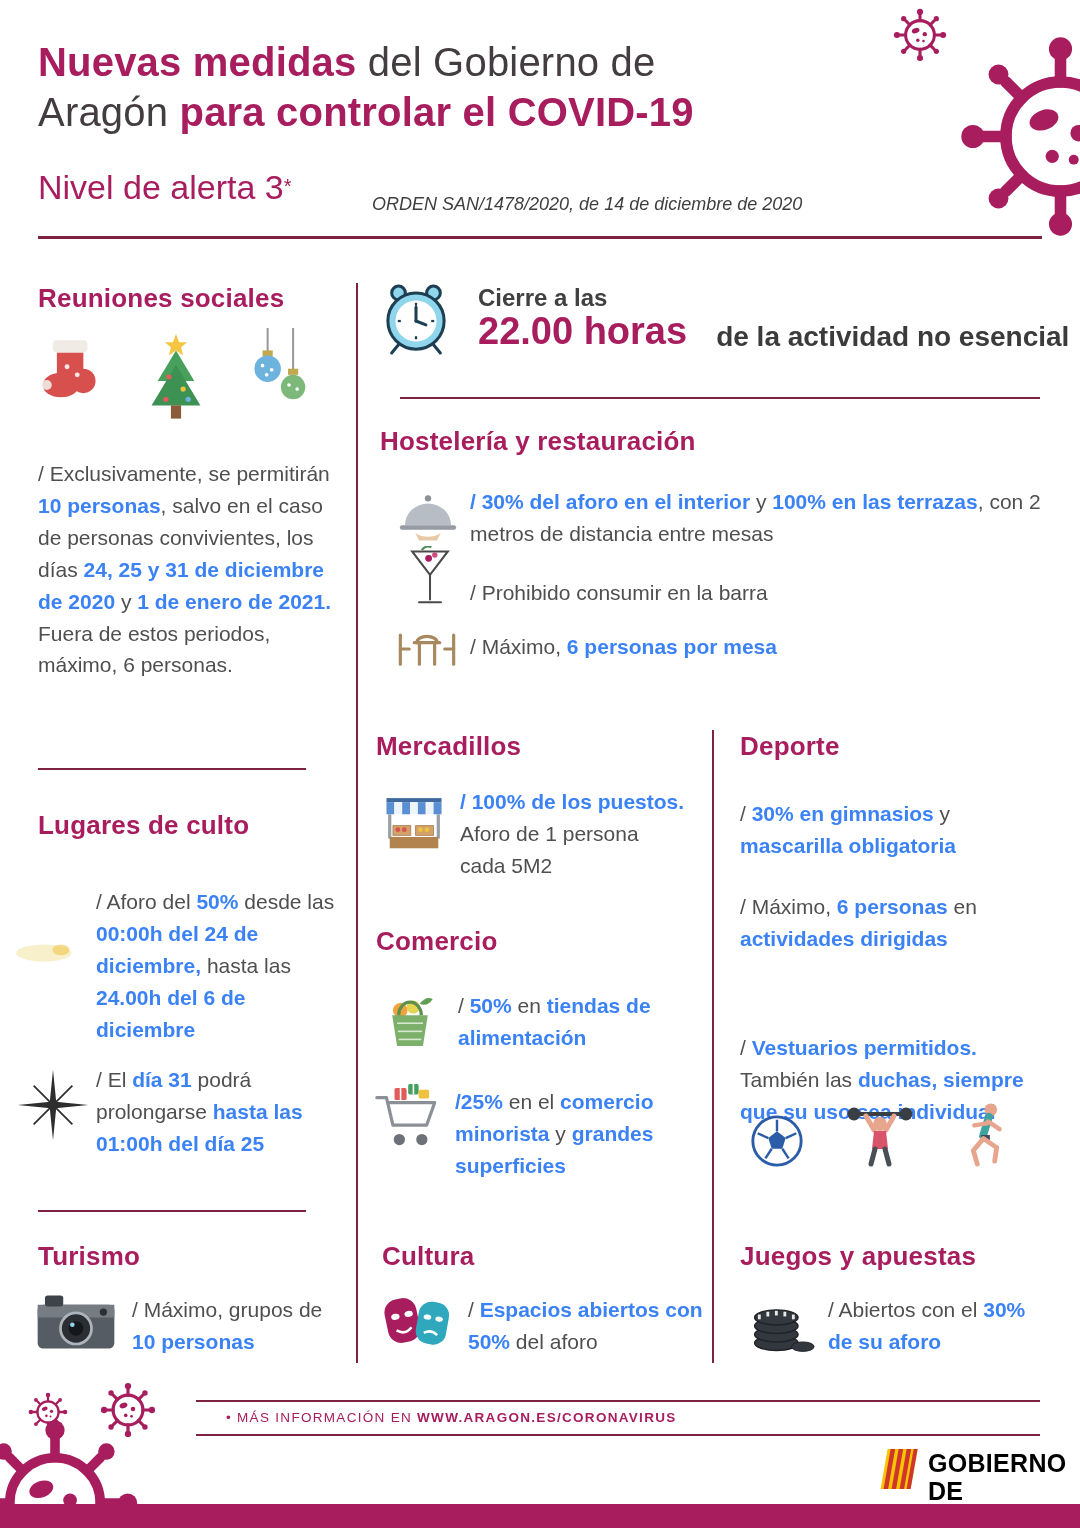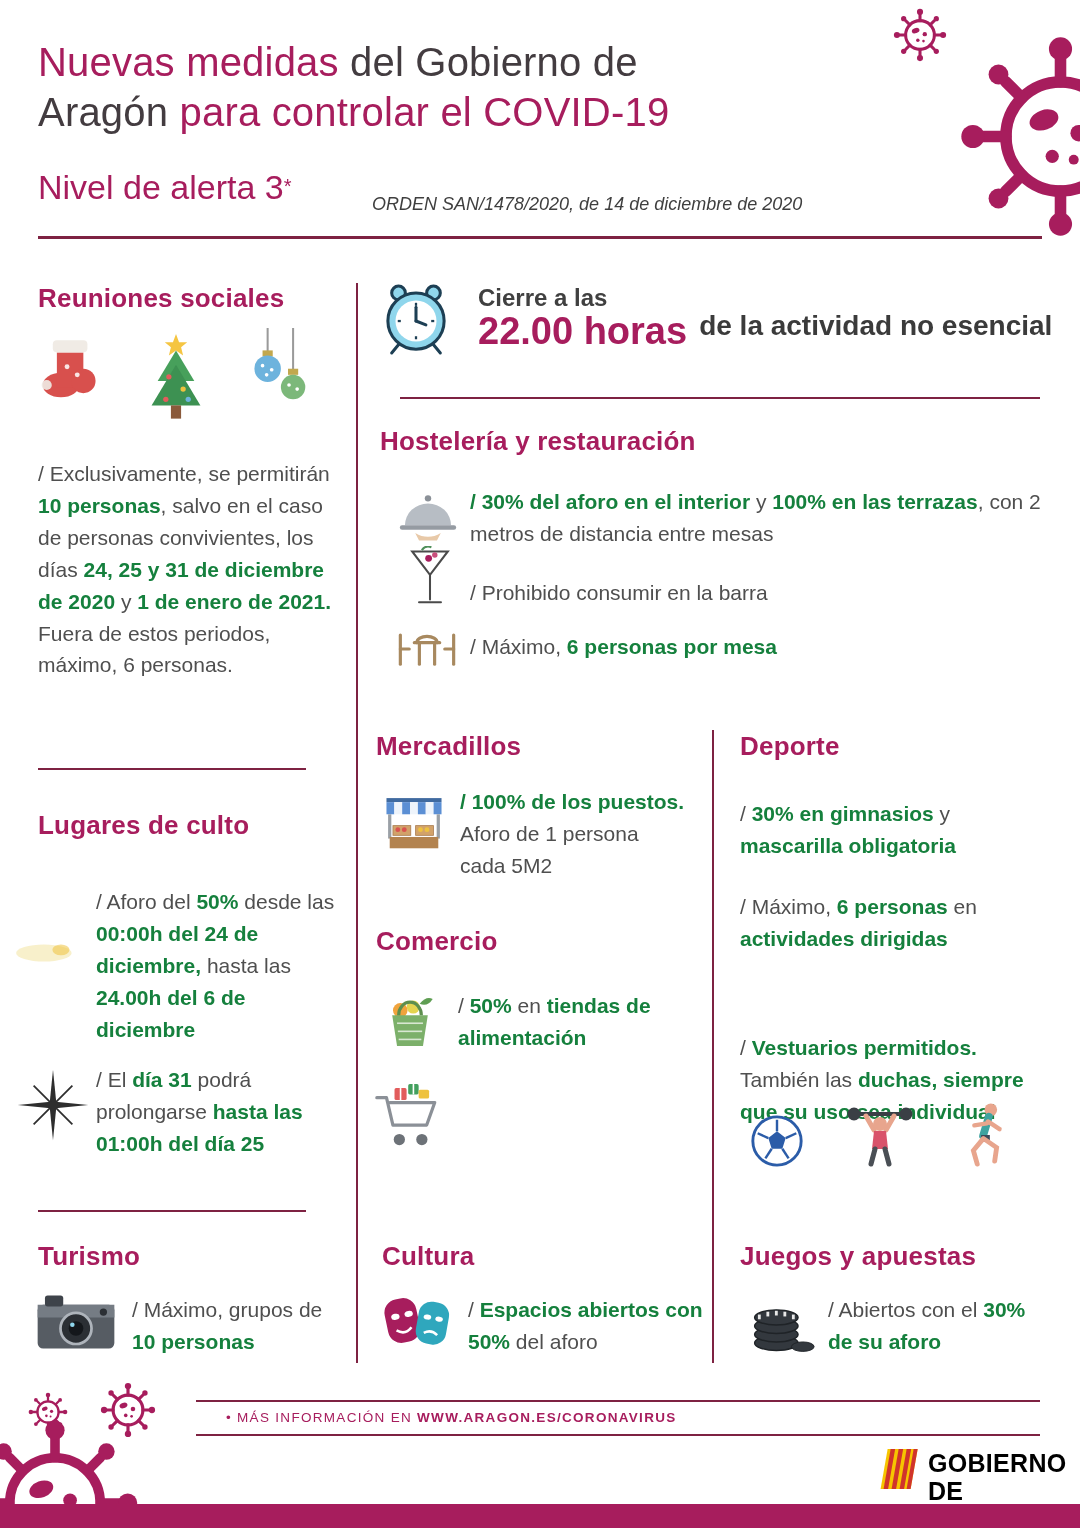--- a/index.html
+++ b/index.html
@@ -3,28 +3,28 @@
 <meta charset="utf-8">
 <style>
   *{margin:0;padding:0;box-sizing:border-box}
   html,body{background:#e9e9e9}
   .page{position:relative;width:1080px;height:1528px;margin:0 auto;background:#ffffff;
         font-family:"Liberation Sans",sans-serif;overflow:hidden}
   .abs{position:absolute}
   .rule{background:var(--rule,#7e2242)}
   .h{color:var(--accent,#a71d5d);font-weight:700;font-size:26px;letter-spacing:.2px}
   .txt{font-size:21px;line-height:1.52;color:#4f4f4f}
-  .b{font-weight:700;color:#15803d}
-  .acc{color:var(--accent,#a71d5d);font-weight:400}
+  .b{font-weight:700;color:#3b82f6}
+  .acc{color:var(--accent,#a71d5d);font-weight:700}
   .title{font-size:40px;line-height:1.24;color:#433c40;font-weight:400;letter-spacing:.2px}
   .alert{font-size:34px;color:var(--accent,#a71d5d)}
   .order{font-style:italic;font-size:18px;color:#3f3f3f}
   .virus{color:var(--accent,#a71d5d)}
   .cierre-lead{font-size:24px;font-weight:700;color:#404040}
-  .cierre-line{display:flex;align-items:flex-start;gap:12px}
+  .cierre-line{display:flex;align-items:flex-end;gap:29px}
   .cierre-time{font-size:38px;font-weight:700;color:var(--accent,#a71d5d)}
   .cierre-tail{font-size:28px;font-weight:700;color:#3b3b3b}
   .footer-info{font-size:13.5px;letter-spacing:1.3px;color:var(--accent,#a71d5d)}
   .footer-info .b{color:var(--accent,#a71d5d)}
   .logo-text{font-size:25px;font-weight:700;color:#000000;line-height:1.12;letter-spacing:.3px}
   .icons-row{display:flex;align-items:flex-end;gap:38px}
   .bar{background:var(--accent,#a71d5d)}
 </style>
 </head>
 <body>
@@ -380,20 +380,21 @@
   <div class="abs txt" style="left:460px;top:786px;width:228px"><span class="b">/ 100% de los puestos.</span><span> Aforo de 1 persona cada 5M2</span></div>
 
   <div class="abs h" style="left:376px;top:926px">Comercio</div>
   <svg class="abs" style="left:376px;top:986px" width="68" height="68" viewBox="0 0 84 84">
       <use href="#sym-basket"></use>
     </svg>
   <div class="abs txt" style="left:458px;top:990px;width:248px"><span>/ </span><span class="b">50%</span><span> en </span><span class="b">tiendas de alimentación</span></div>
   <svg class="abs" style="left:372px;top:1080px" width="74" height="74" viewBox="0 0 92 92">
       <use href="#sym-cart"></use>
     </svg>
+  <div class="abs txt" style="left:455px;top:1086px;width:255px"><span class="b">/25%</span><span> en el </span><span class="b">comercio minorista</span><span> y </span><span class="b">grandes superficies</span></div>
 
   <div class="abs h" style="left:740px;top:731px">Deporte</div>
   <div class="abs txt" style="left:740px;top:798px;width:300px"><span>/ </span><span class="b">30% en gimnasios</span><span> y </span><span class="b">mascarilla obligatoria</span></div>
   <div class="abs txt" style="left:740px;top:891px;width:300px"><span>/ Máximo, </span><span class="b">6 personas</span><span> en </span><span class="b">actividades dirigidas</span></div>
   <div class="abs txt" style="left:740px;top:1032px;width:305px"><span>/ </span><span class="b">Vestuarios permitidos.</span><span> También las </span><span class="b">duchas, siempre que su uso sea individual</span></div>
   <div class="abs icons-row" style="left:748px;top:1098px">
     <svg width="58" height="58" viewBox="0 0 60 60">
         <use href="#sym-ball"></use>
       </svg>
     <svg width="72" height="72" viewBox="0 0 72 72">

